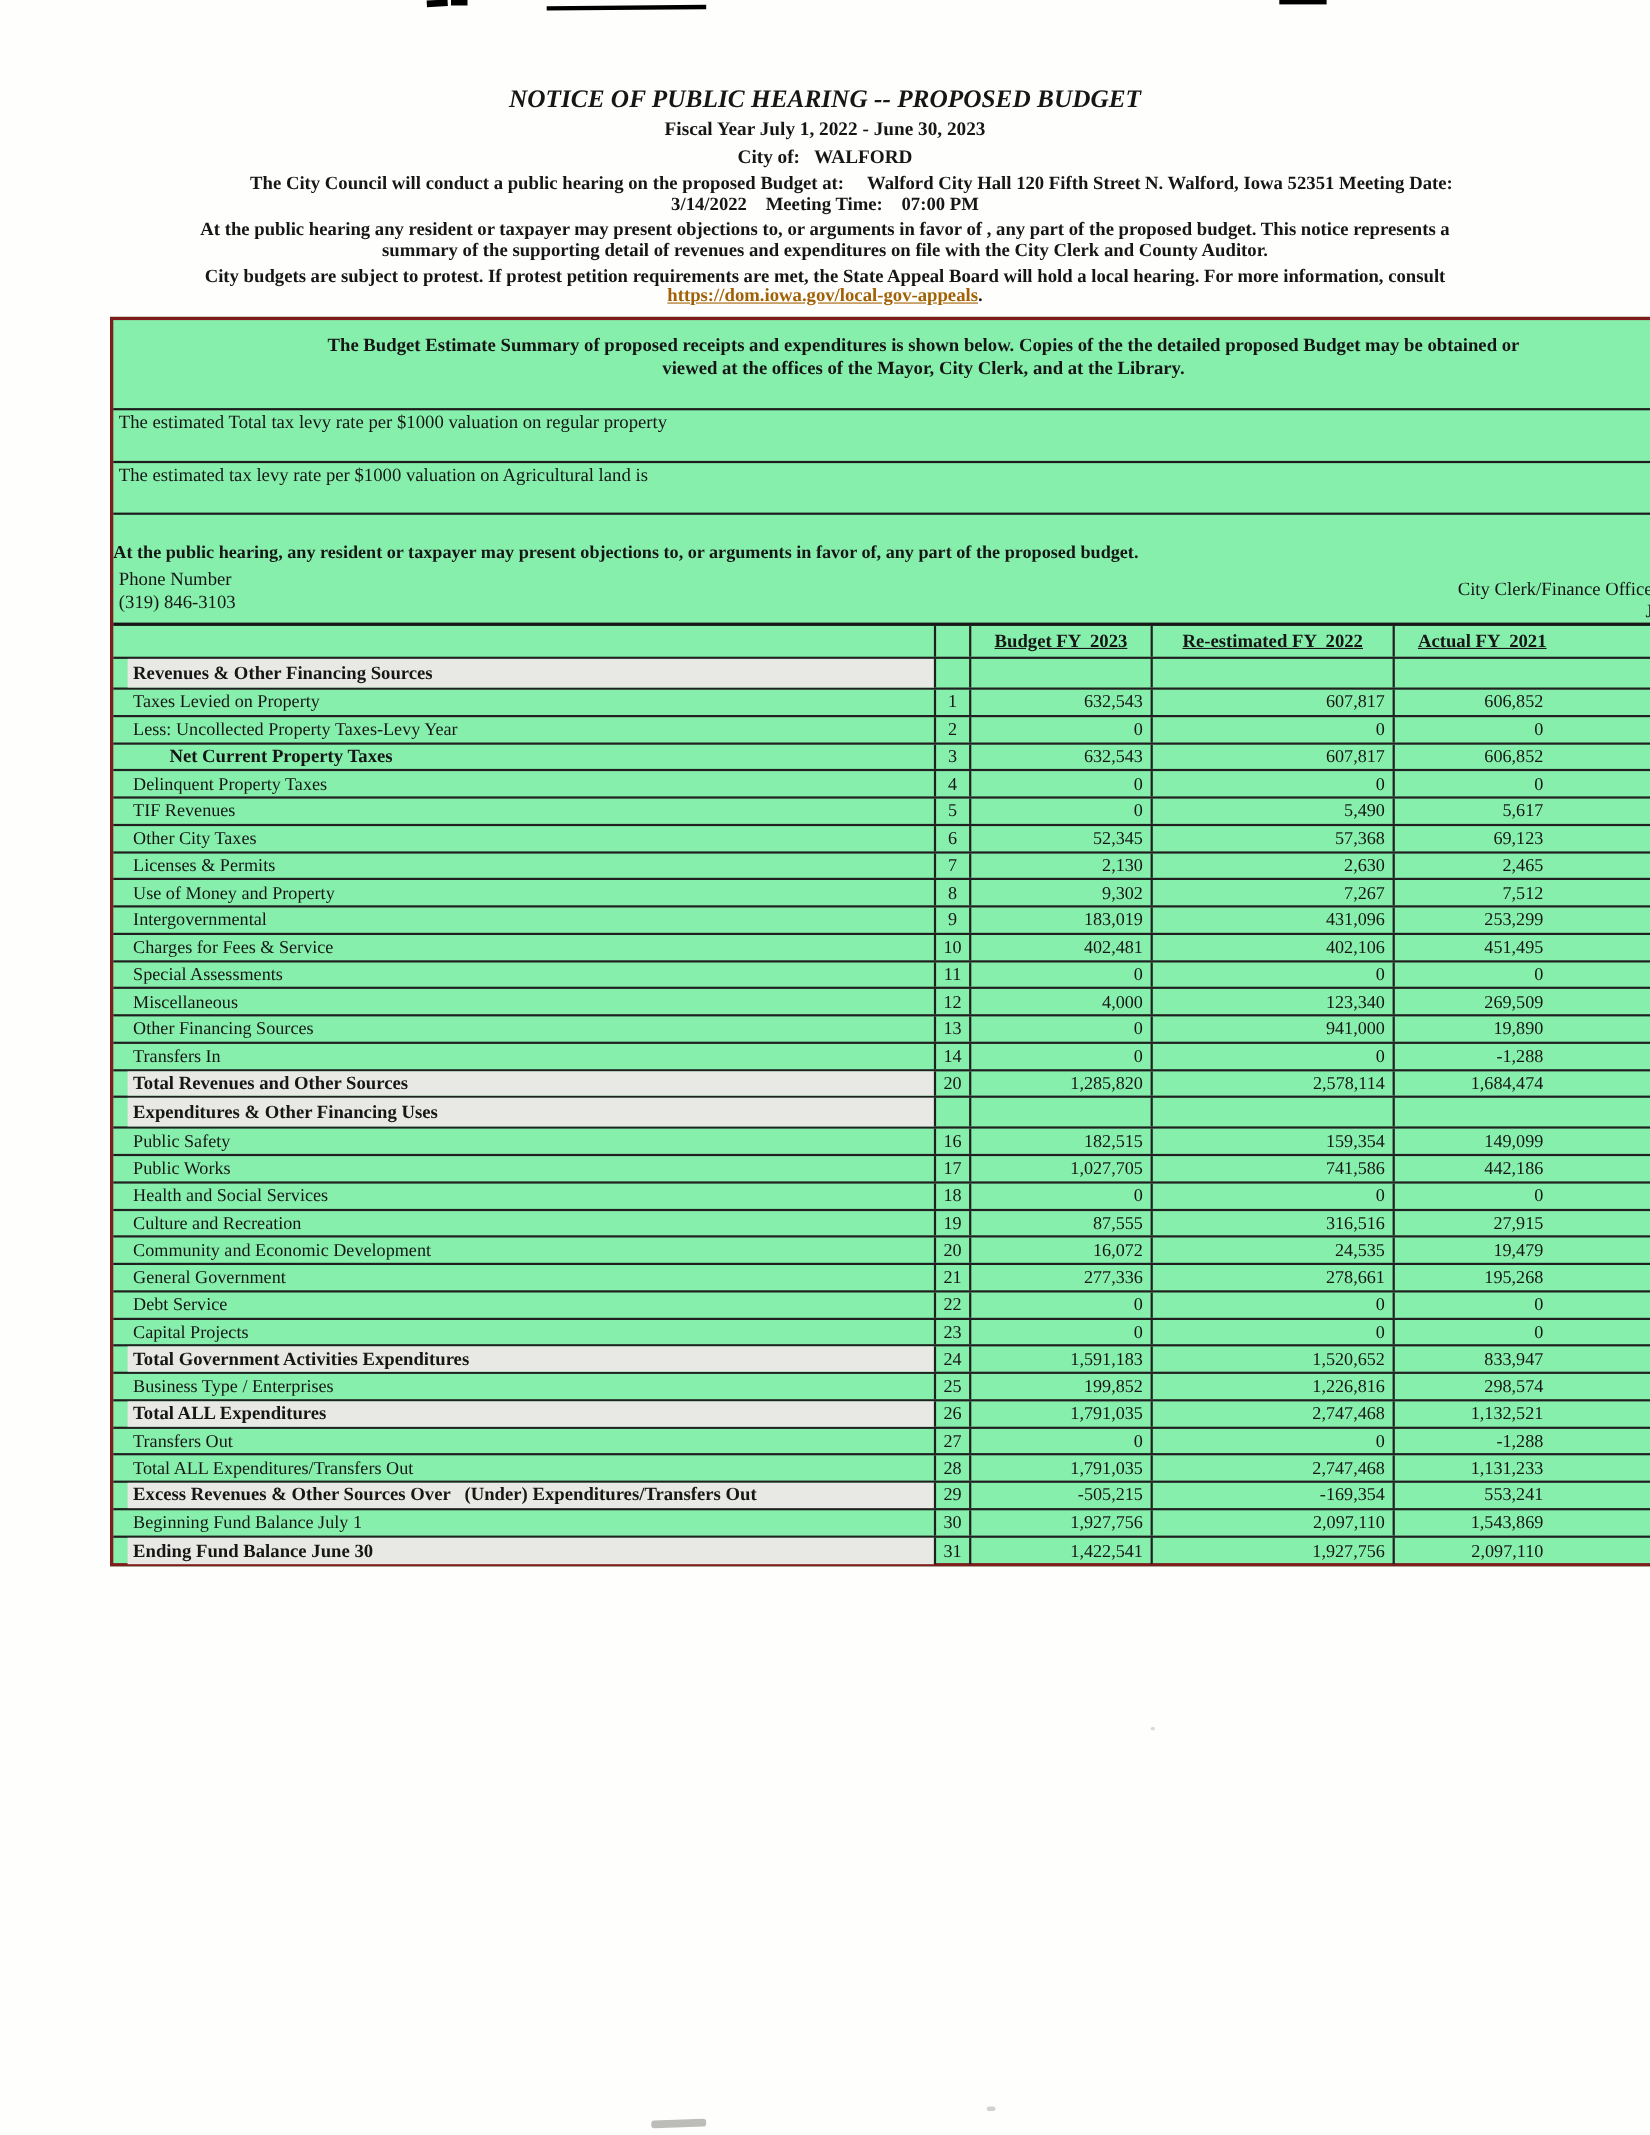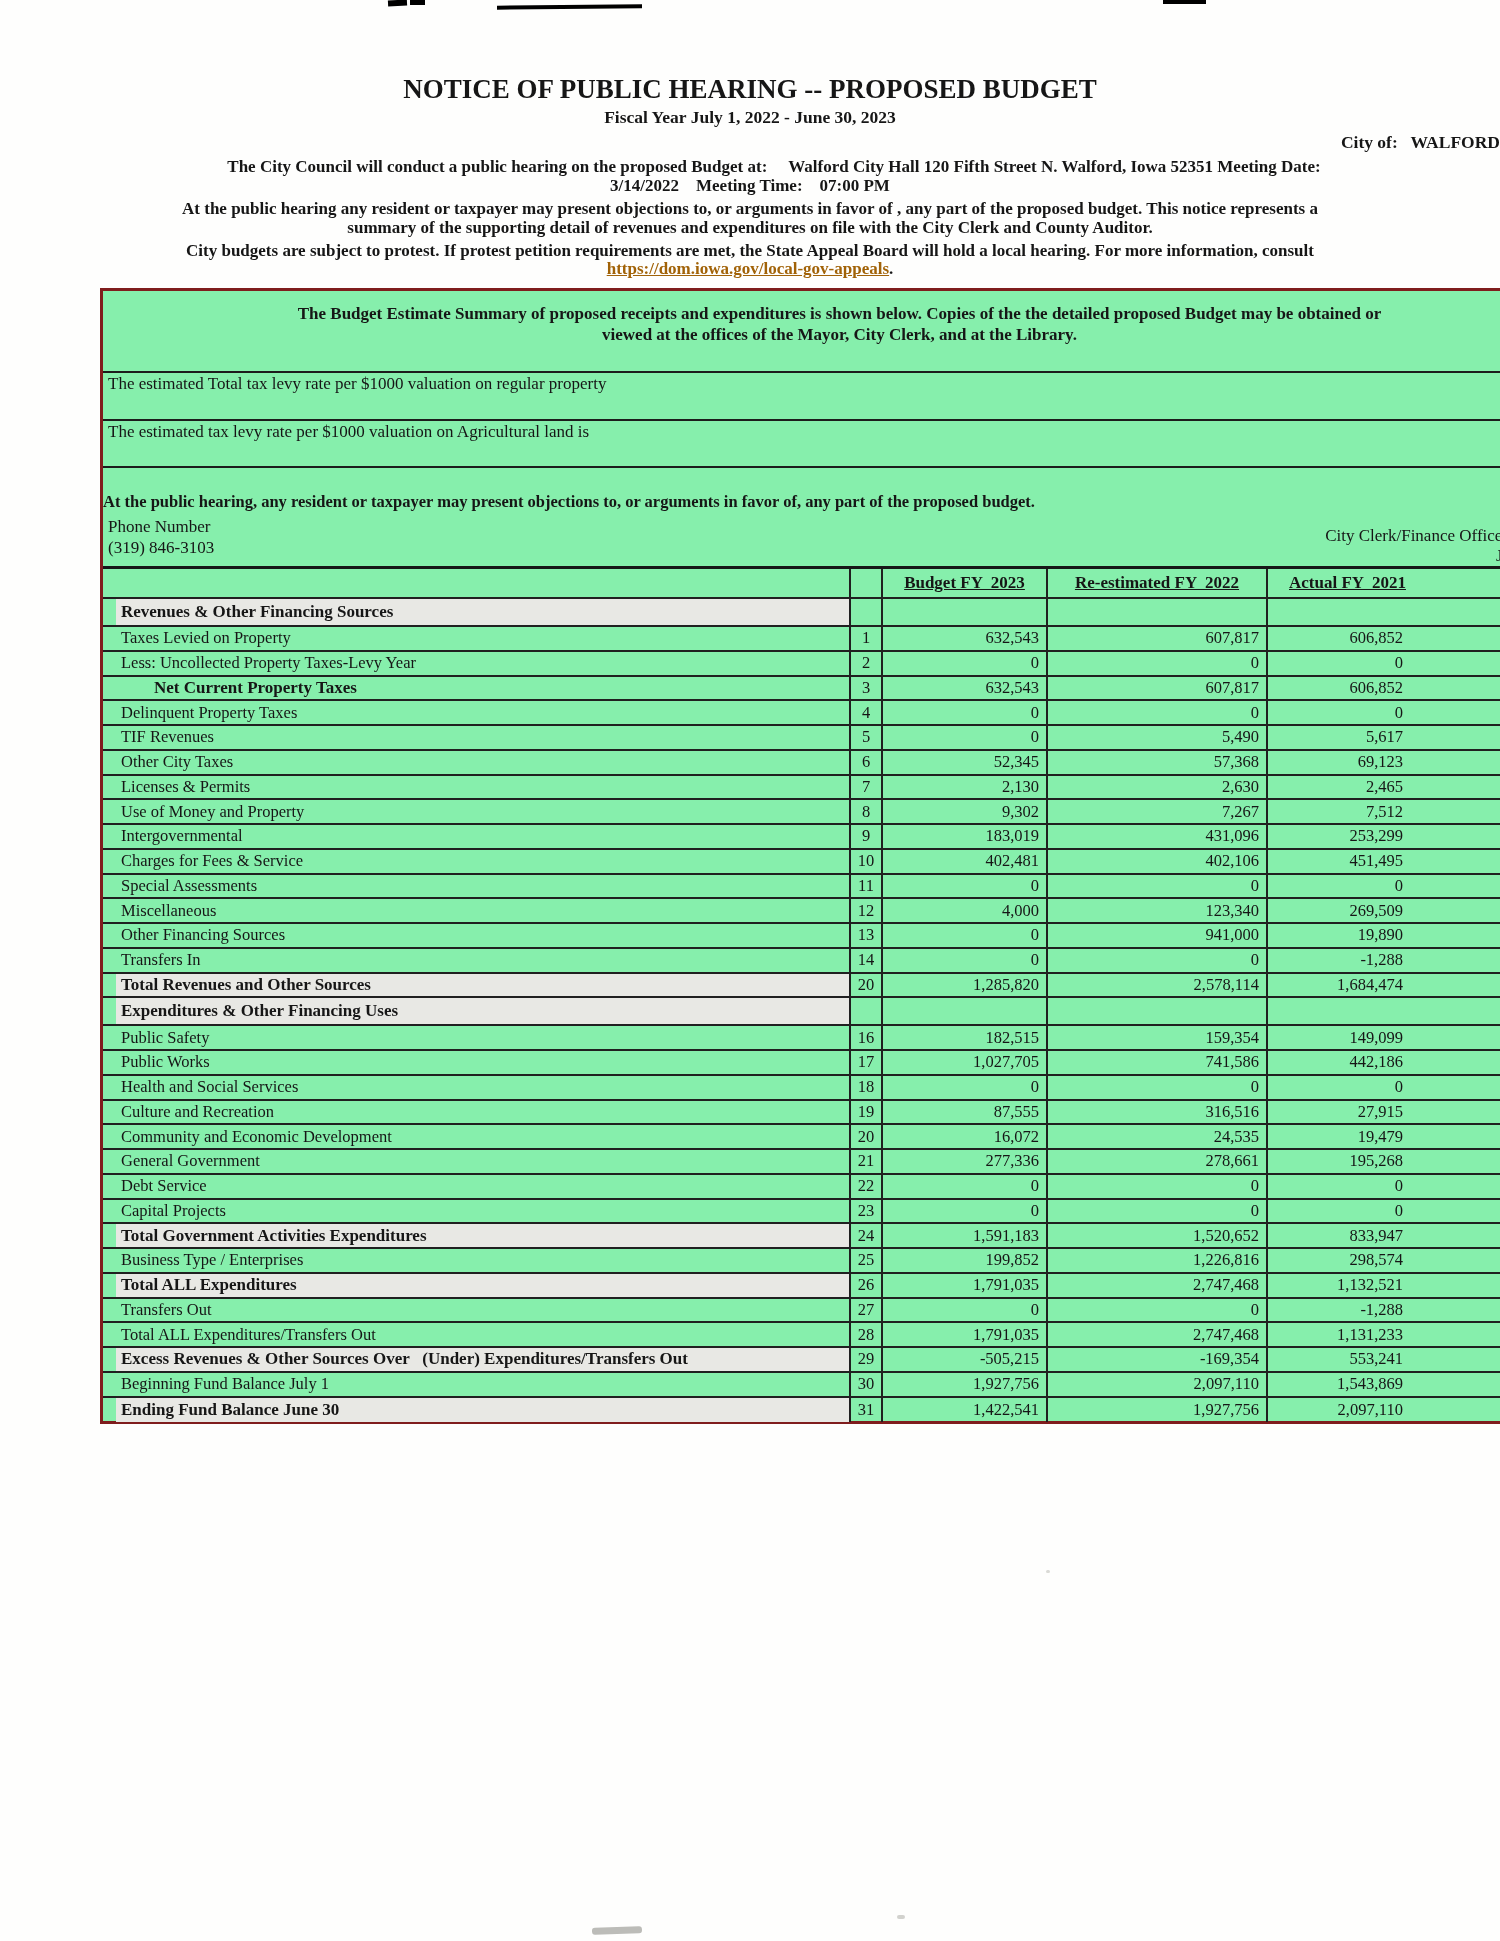--- a/index.html
+++ b/index.html
@@ -1,23 +1,23 @@
 <!DOCTYPE html>
 <html><head>
 <meta charset="utf-8">
 <style>
   html,body{margin:0;padding:0;background:#e9e9e9;}
   .page{position:relative;width:1500px;height:1941px;background:#fefefdff;background:#fefefd;
         font-family:"Liberation Serif", serif;color:#161616;overflow:hidden;margin:0 auto;}
   
   .hline{position:absolute;left:0;width:1500px;text-align:center;font-weight:bold;
          white-space:pre;font-size:17px;line-height:19px;}
-  .hl-title{top:80px;font-size:27px;}
+  .hl-title{top:80px;font-size:23px;font-style:italic;}
   .hl-fiscal{top:108px;font-size:17.5px;}
-  .hl-city{top:133px;font-size:17.5px;text-align:right;}
+  .hl-city{top:133px;font-size:17.5px;}
   .hl-p1a{top:157px;margin-left:24px;}
   .hl-p1b{top:176px;}
   .hl-p2a{top:199px;}
   .hl-p2b{top:218px;}
   .hl-p3a{top:241px;}
   .hl-link{top:259px;}
   .link{color:#a16207;text-decoration:underline;cursor:pointer;}
   .link-suffix{color:#161616;}
   
   .box{position:absolute;left:100px;top:288px;width:1479px;height:1136px;

